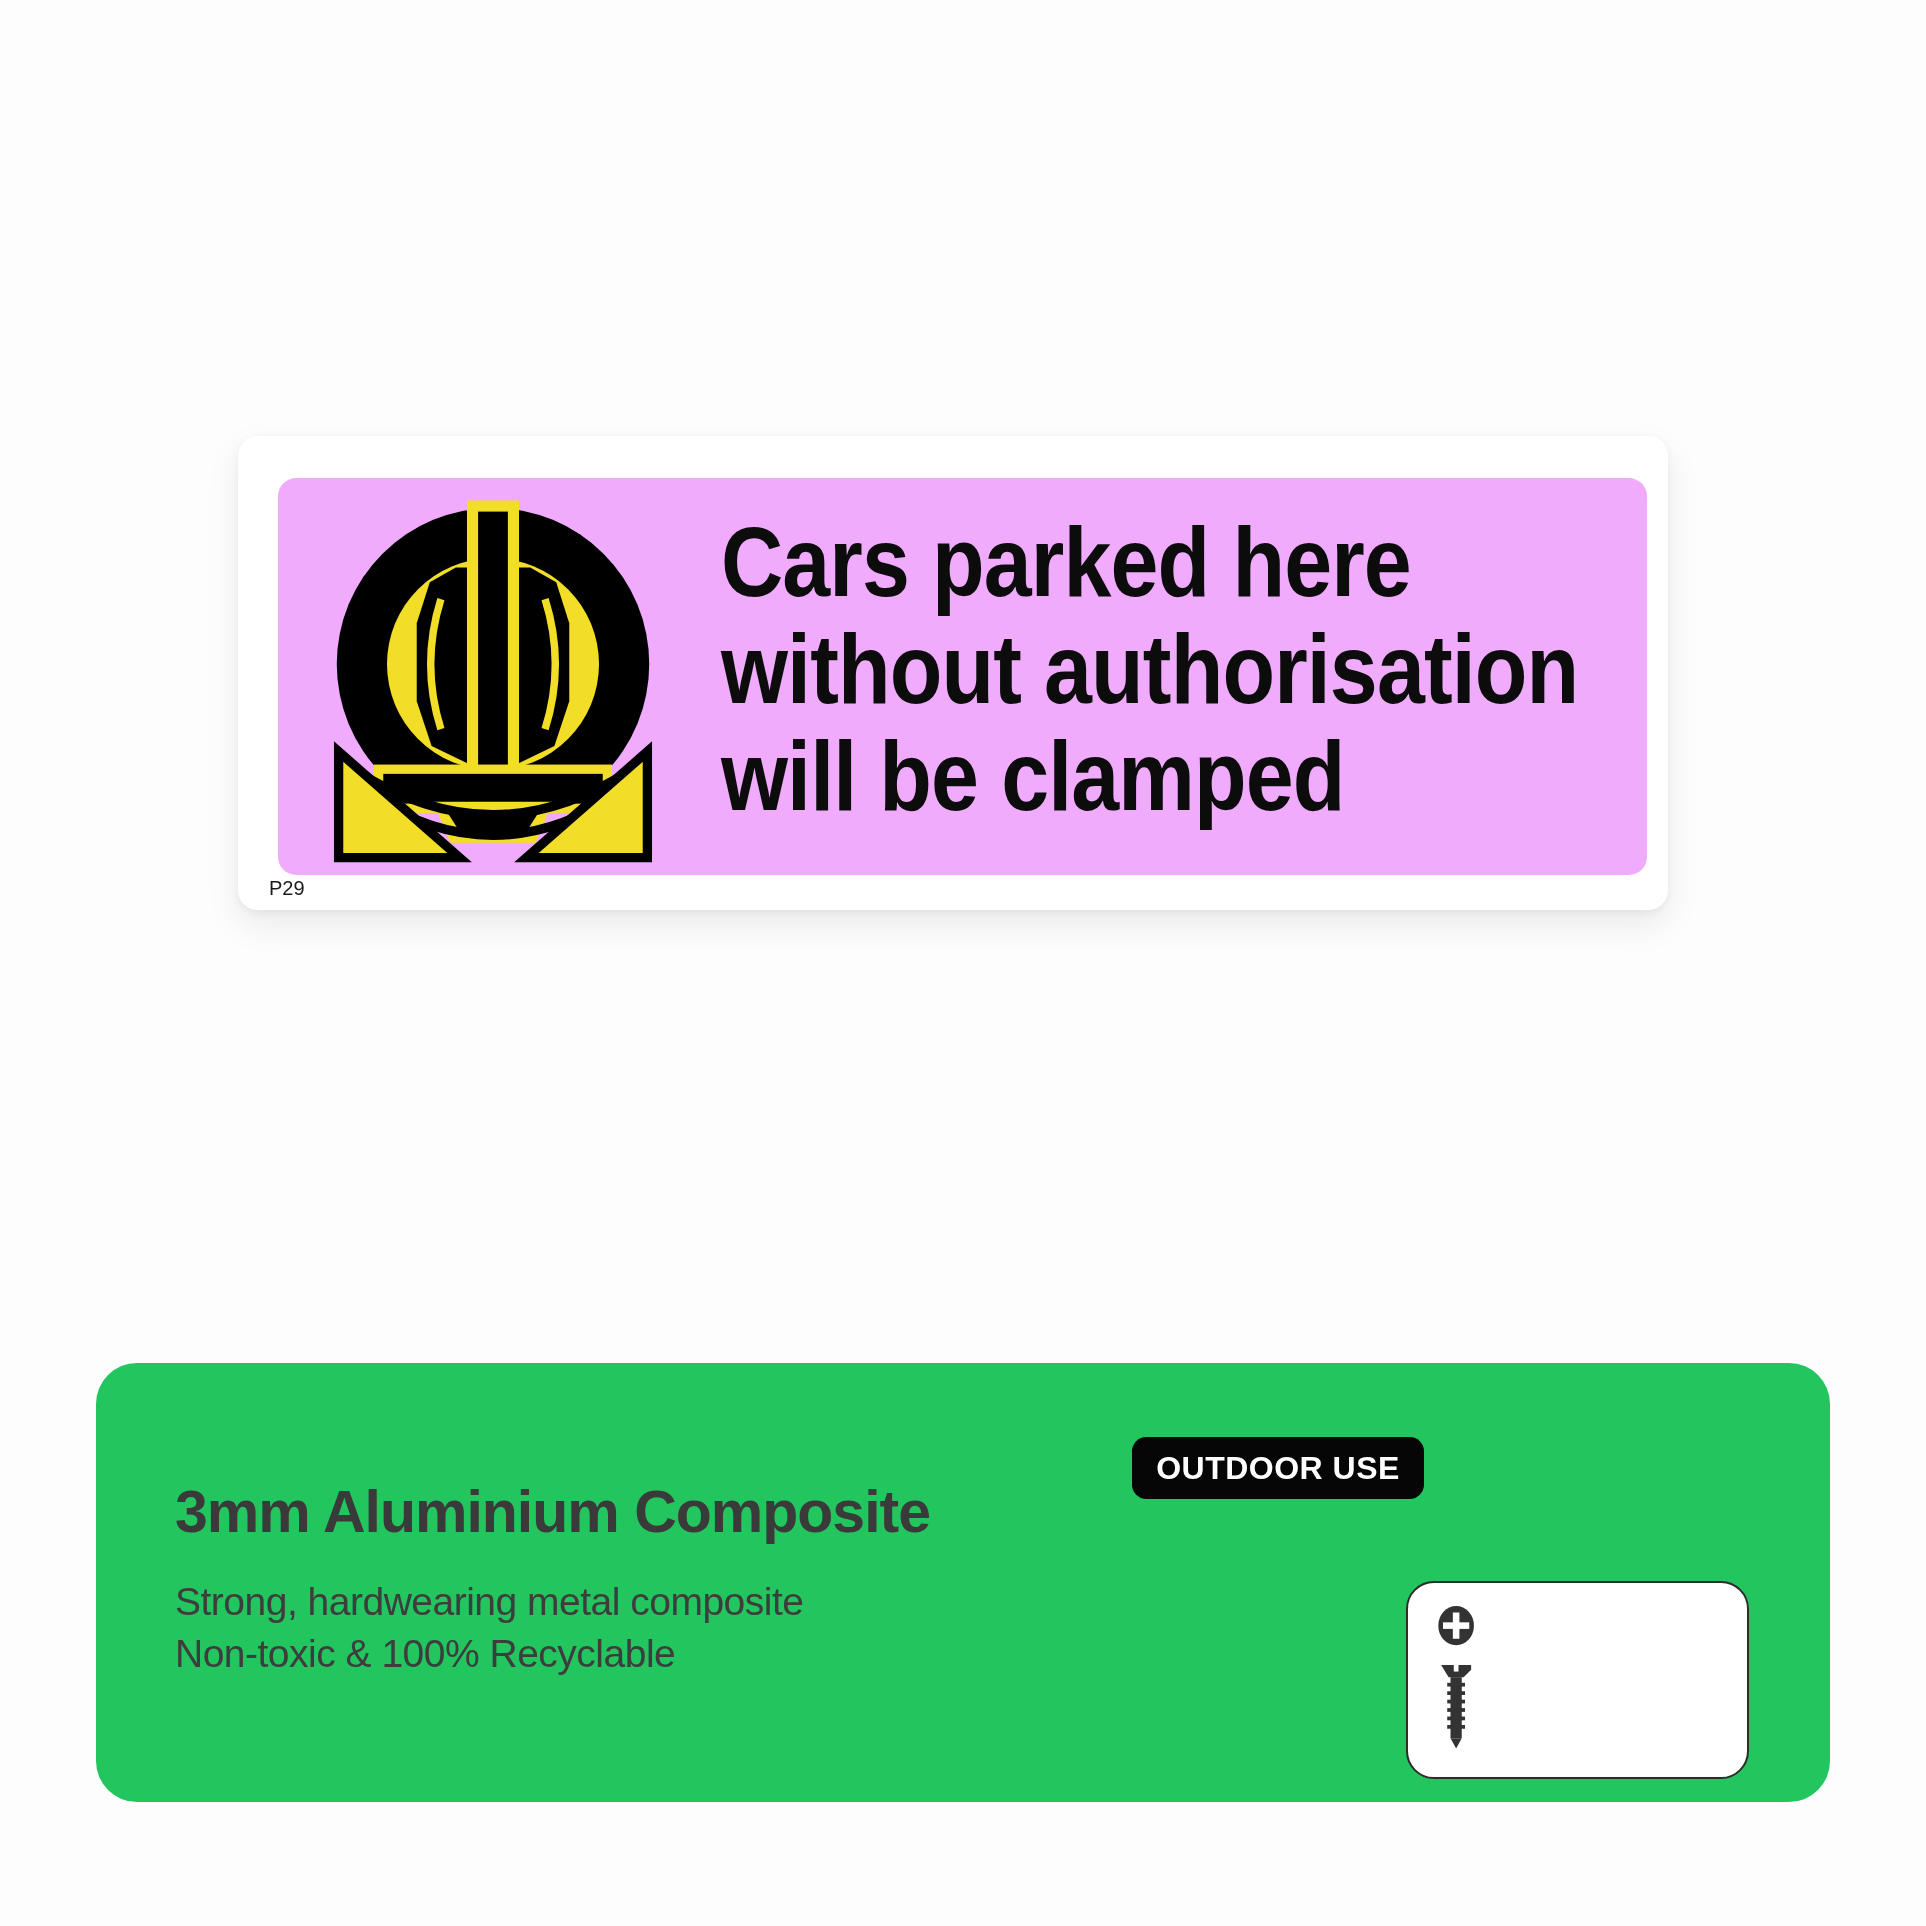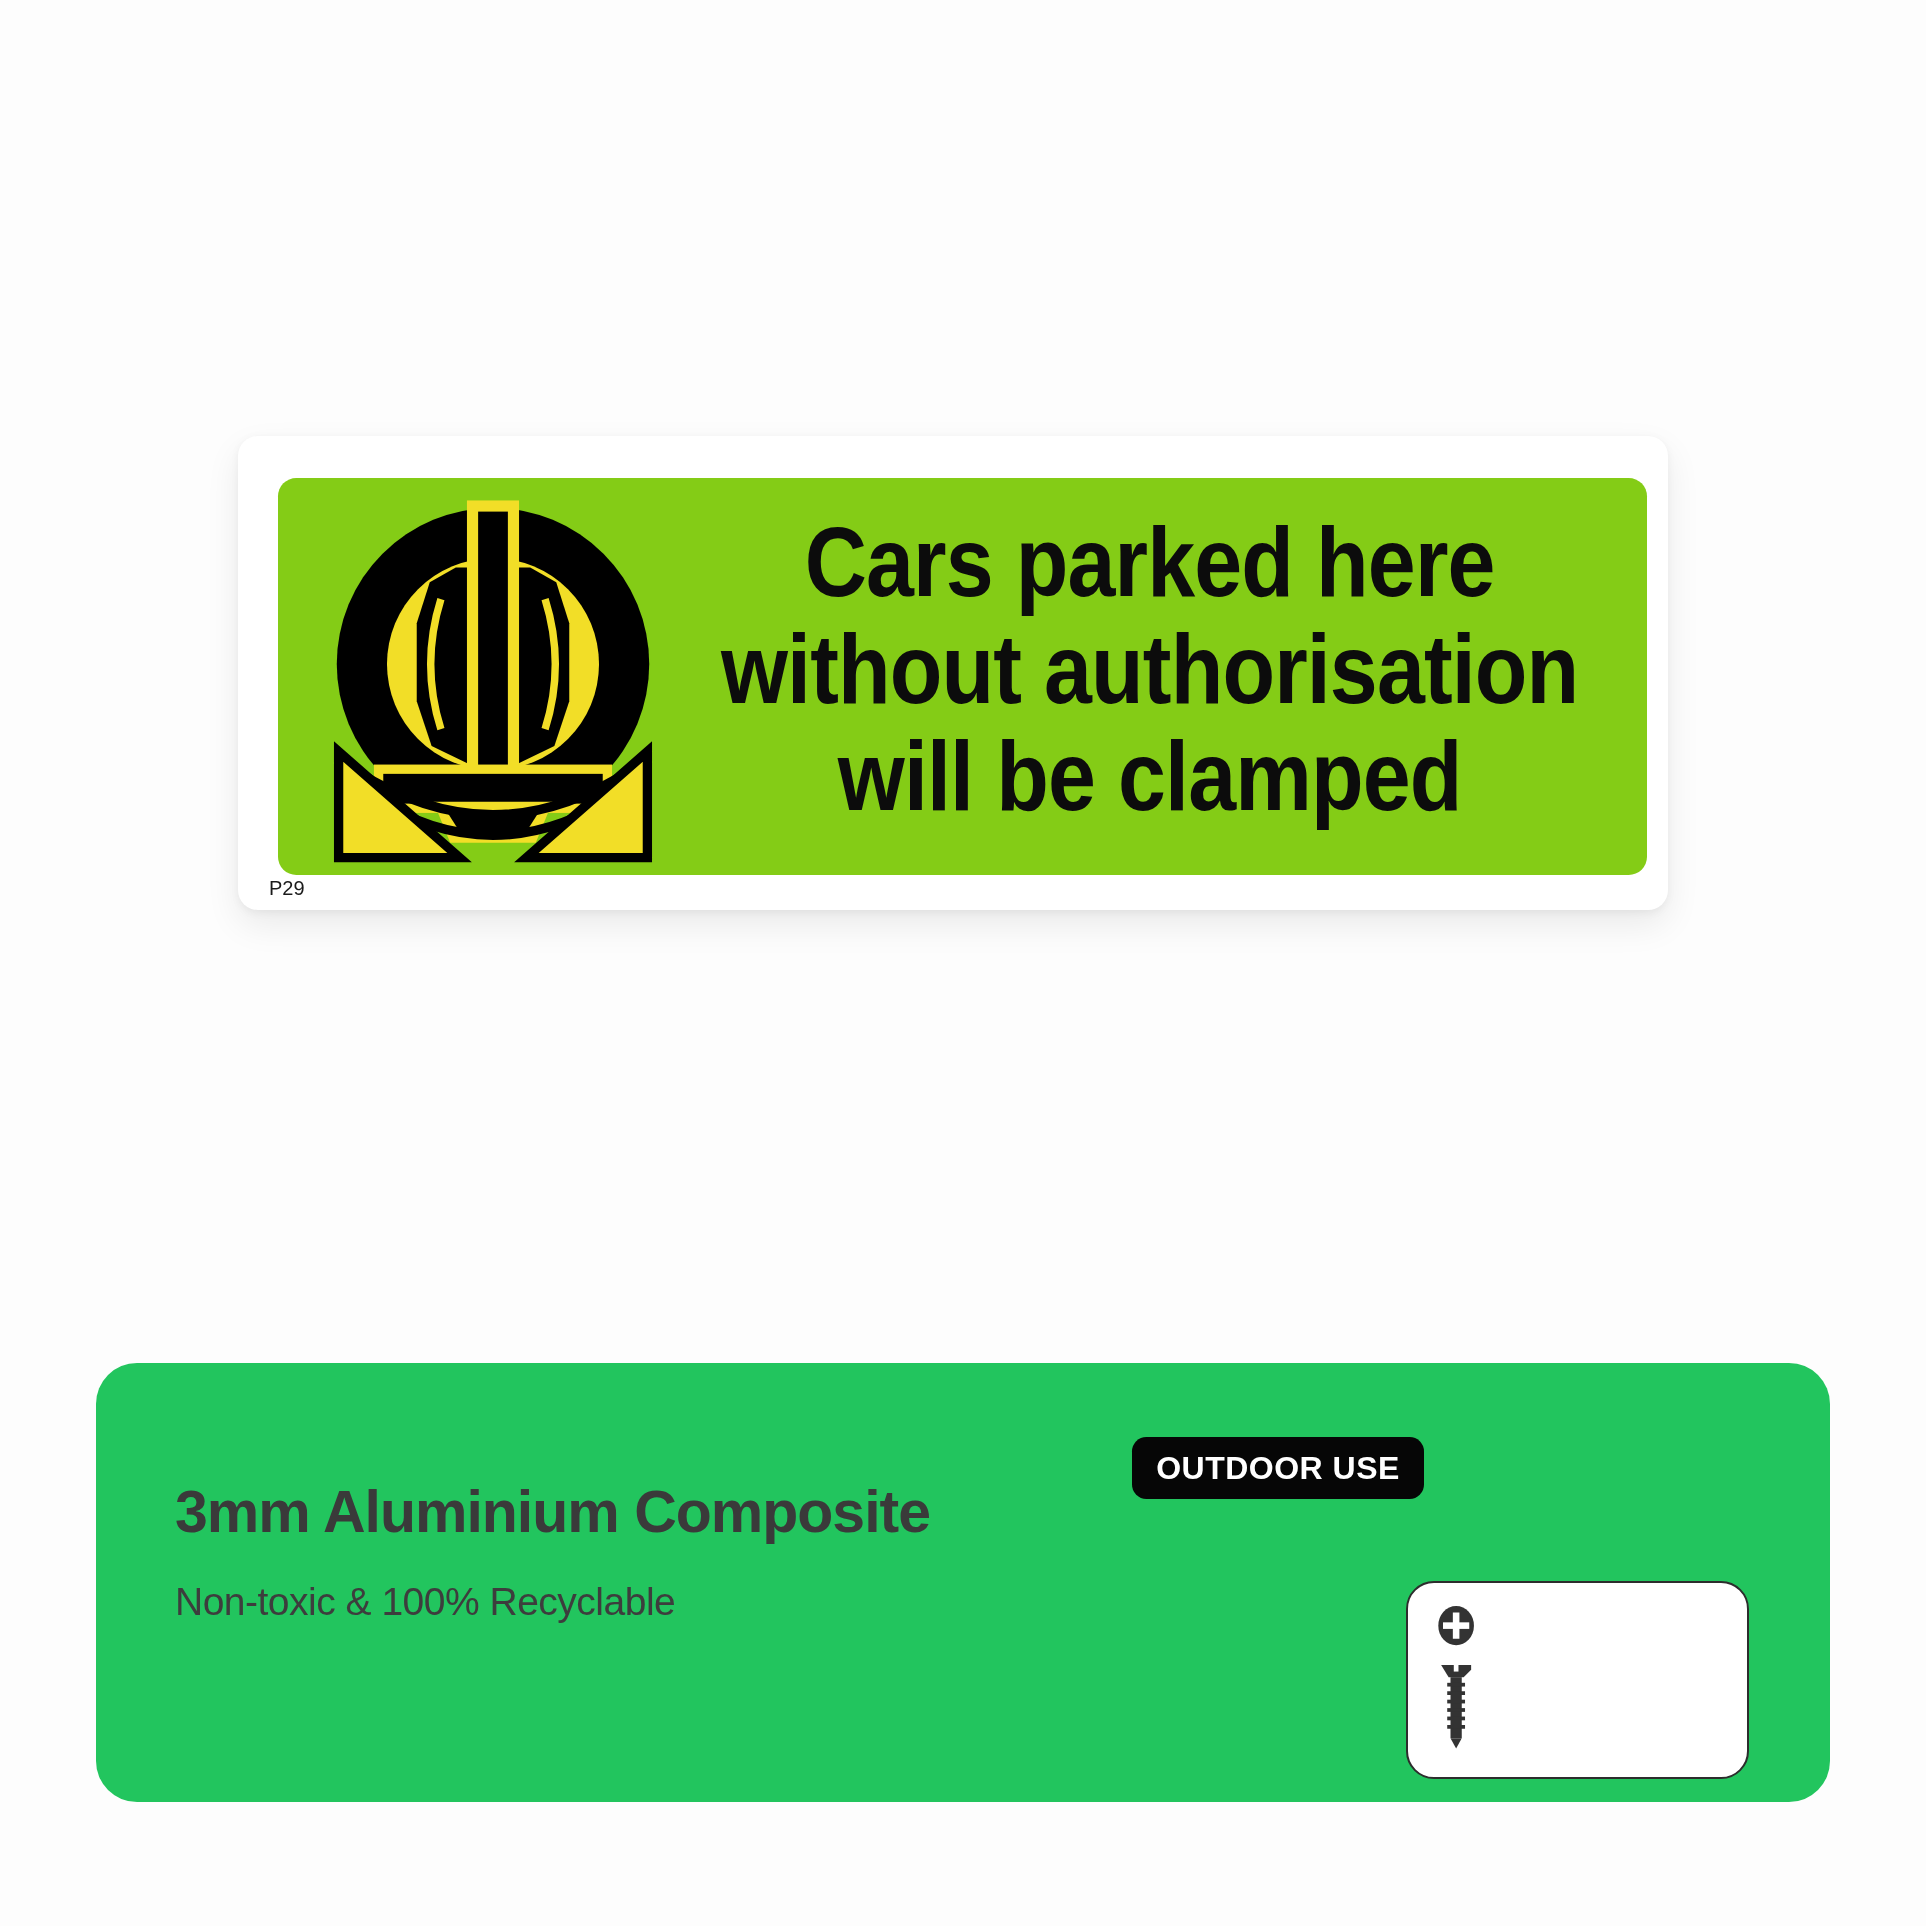--- a/index.html
+++ b/index.html
@@ -9,21 +9,21 @@
     font-family:"Liberation Sans", sans-serif;
   }
   
   .sign-card{
     position:absolute;left:238px;top:436px;width:1430px;height:474px;
     background:#ffffff;border-radius:20px;
     box-shadow:0 14.4px 34px rgba(0,0,0,0.08), 0 2.9px 8.7px rgba(0,0,0,0.05);
   }
   .sign-face{
     position:absolute;left:40px;top:42px;width:1369px;height:397px;
-    background:#84cc16;border-radius:18.3px;text-align:center;
+    background:#f0abfc;border-radius:18.3px;
   }
   .clamp-svg{
     position:absolute;left:29px;top:15.4px;width:372px;height:372px;
   }
   .sign-text{
     position:absolute;left:443px;top:30px;
     font-size:99px;line-height:107px;font-weight:bold;
     letter-spacing:-1px;color:#0c0c0c;white-space:nowrap;
     transform:scaleX(0.87);transform-origin:left top;
   }
@@ -114,20 +114,21 @@
 
 <section class="details-panel">
 
   <h1 class="details-heading">3mm Aluminium Composite</h1>
 
   <div class="badge badge-outdoor">
     <span>OUTDOOR USE</span>
   </div>
 
   <div class="features">
+    <div>Strong, hardwearing metal composite</div>
     <div>Non-toxic &amp; 100% Recyclable</div>
   </div>
 
   <div class="fixing-card">
     <svg class="fixing-icons" viewBox="0 0 100 320" aria-hidden="true">
 
       <g>
         <ellipse cx="46" cy="44" rx="38" ry="42" fill="#333333"></ellipse>
         <rect x="18" y="37" width="56" height="14" fill="#ffffff"></rect>
         <rect x="39" y="16" width="14" height="56" fill="#ffffff"></rect>

